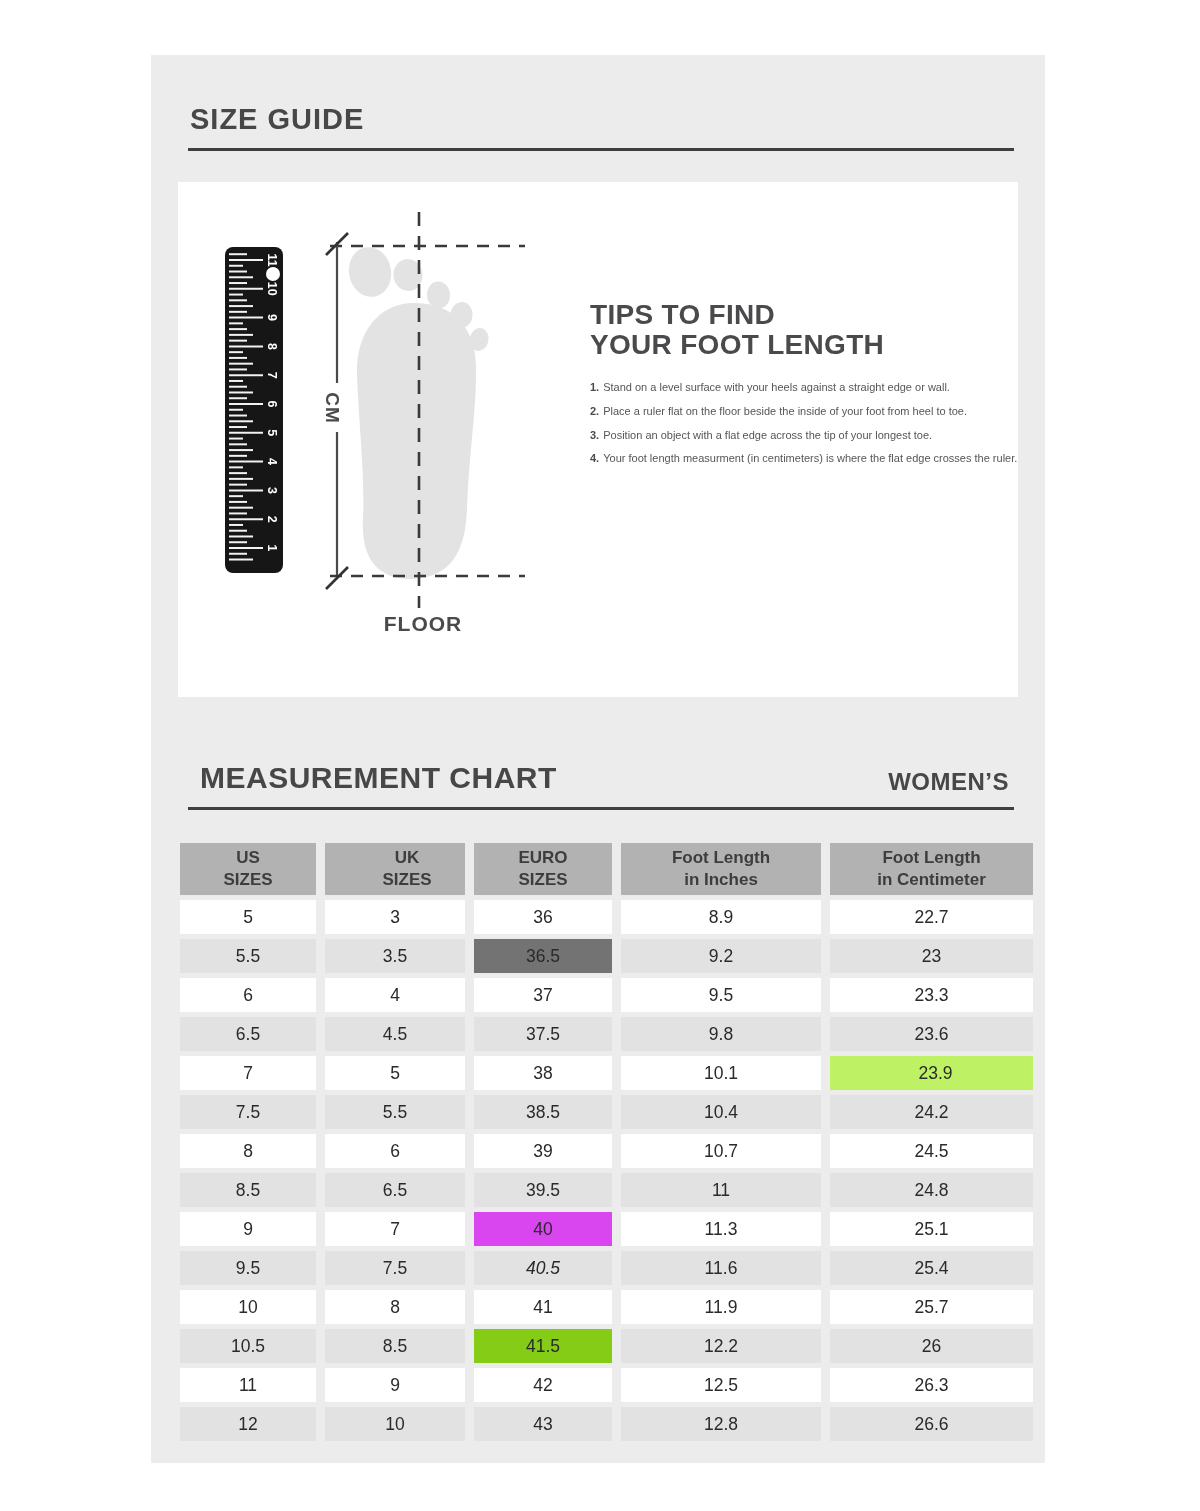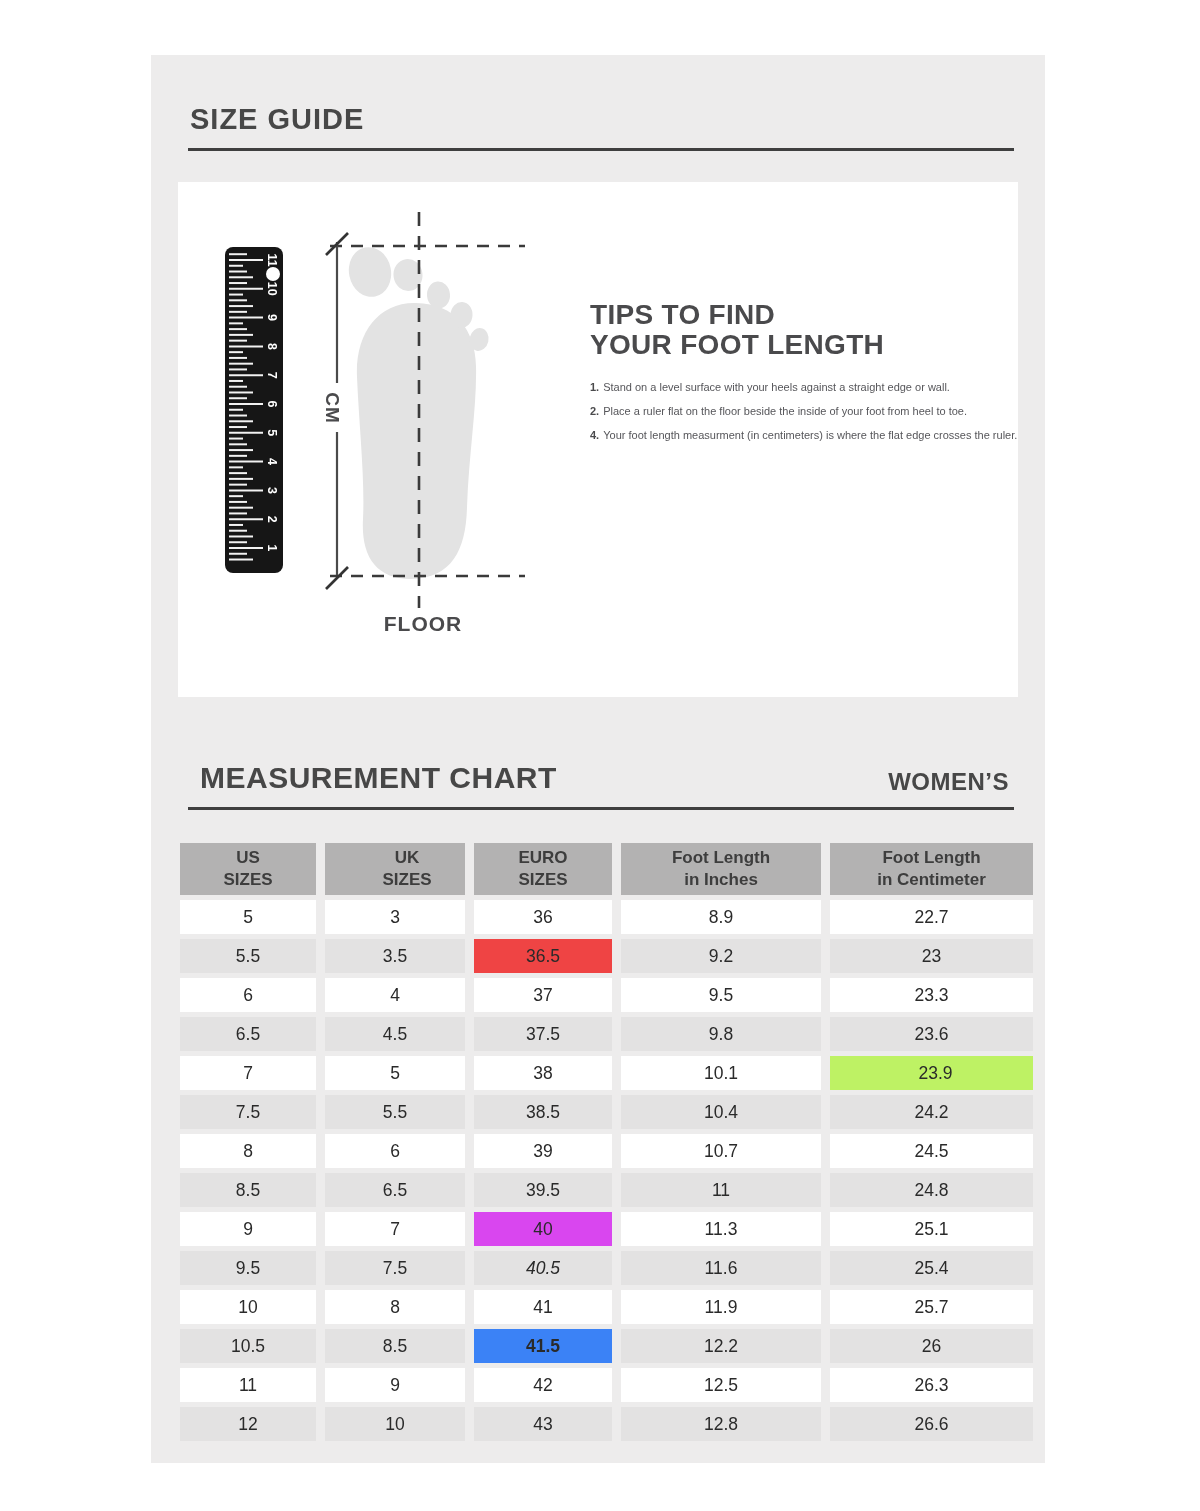--- a/index.html
+++ b/index.html
@@ -143,20 +143,21 @@
       <div class="floor-label">FLOOR</div>
 
       <div class="tips">
         <div class="tips-heading">
           <span>TIPS TO FIND</span><br>
           <span>YOUR FOOT LENGTH</span>
         </div>
         <div id="tips-list">
             <div class="tip"><span class="tip-num">1.</span><span>Stand on a level surface with your heels against a straight edge or wall.</span></div>
             <div class="tip"><span class="tip-num">2.</span><span>Place a ruler flat on the floor beside the inside of your foot from heel to toe.</span></div>
+            <div class="tip"><span class="tip-num">3.</span><span>Position an object with a flat edge across the tip of your longest toe.</span></div>
             <div class="tip"><span class="tip-num">4.</span><span>Your foot length measurment (in centimeters) is where the flat edge crosses the ruler.</span></div>
           </div>
       </div>
     </div>
 
     <div class="mc-title">MEASUREMENT CHART</div>
     <div class="mc-category">WOMEN’S</div>
     <div class="rule rule-2"></div>
 
     <div class="size-table" id="size-table">
@@ -180,21 +181,21 @@
           <span>Foot Length</span>
           <span>in Centimeter</span>
         </div>
         <div class="td" style="background: rgb(255, 255, 255);">5</div>
         <div class="td" style="background: rgb(255, 255, 255);">3</div>
         <div class="td" style="background: rgb(255, 255, 255);">36</div>
         <div class="td" style="background: rgb(255, 255, 255);">8.9</div>
         <div class="td" style="background: rgb(255, 255, 255);">22.7</div>
         <div class="td" style="background: rgb(227, 226, 226);">5.5</div>
         <div class="td" style="background: rgb(227, 226, 226);">3.5</div>
-        <div class="td" style="background: #ef4444;">36.5</div>
+        <div class="td" style="background: #737373;">36.5</div>
         <div class="td" style="background: rgb(227, 226, 226);">9.2</div>
         <div class="td" style="background: rgb(227, 226, 226);">23</div>
         <div class="td" style="background: rgb(255, 255, 255);">6</div>
         <div class="td" style="background: rgb(255, 255, 255);">4</div>
         <div class="td" style="background: rgb(255, 255, 255);">37</div>
         <div class="td" style="background: rgb(255, 255, 255);">9.5</div>
         <div class="td" style="background: rgb(255, 255, 255);">23.3</div>
         <div class="td" style="background: rgb(227, 226, 226);">6.5</div>
         <div class="td" style="background: rgb(227, 226, 226);">4.5</div>
         <div class="td" style="background: rgb(227, 226, 226);">37.5</div>
@@ -230,21 +231,21 @@
         <div class="td" style="background: rgb(227, 226, 226); font-style: italic;">40.5</div>
         <div class="td" style="background: rgb(227, 226, 226);">11.6</div>
         <div class="td" style="background: rgb(227, 226, 226);">25.4</div>
         <div class="td" style="background: rgb(255, 255, 255);">10</div>
         <div class="td" style="background: rgb(255, 255, 255);">8</div>
         <div class="td" style="background: rgb(255, 255, 255);">41</div>
         <div class="td" style="background: rgb(255, 255, 255);">11.9</div>
         <div class="td" style="background: rgb(255, 255, 255);">25.7</div>
         <div class="td" style="background: rgb(227, 226, 226);">10.5</div>
         <div class="td" style="background: rgb(227, 226, 226);">8.5</div>
-        <div class="td" style="background: #3b82f6; font-weight: bold;">41.5</div>
+        <div class="td" style="background: #84cc16;">41.5</div>
         <div class="td" style="background: rgb(227, 226, 226);">12.2</div>
         <div class="td" style="background: rgb(227, 226, 226);">26</div>
         <div class="td" style="background: rgb(255, 255, 255);">11</div>
         <div class="td" style="background: rgb(255, 255, 255);">9</div>
         <div class="td" style="background: rgb(255, 255, 255);">42</div>
         <div class="td" style="background: rgb(255, 255, 255);">12.5</div>
         <div class="td" style="background: rgb(255, 255, 255);">26.3</div>
         <div class="td" style="background: rgb(227, 226, 226);">12</div>
         <div class="td" style="background: rgb(227, 226, 226);">10</div>
         <div class="td" style="background: rgb(227, 226, 226);">43</div>

